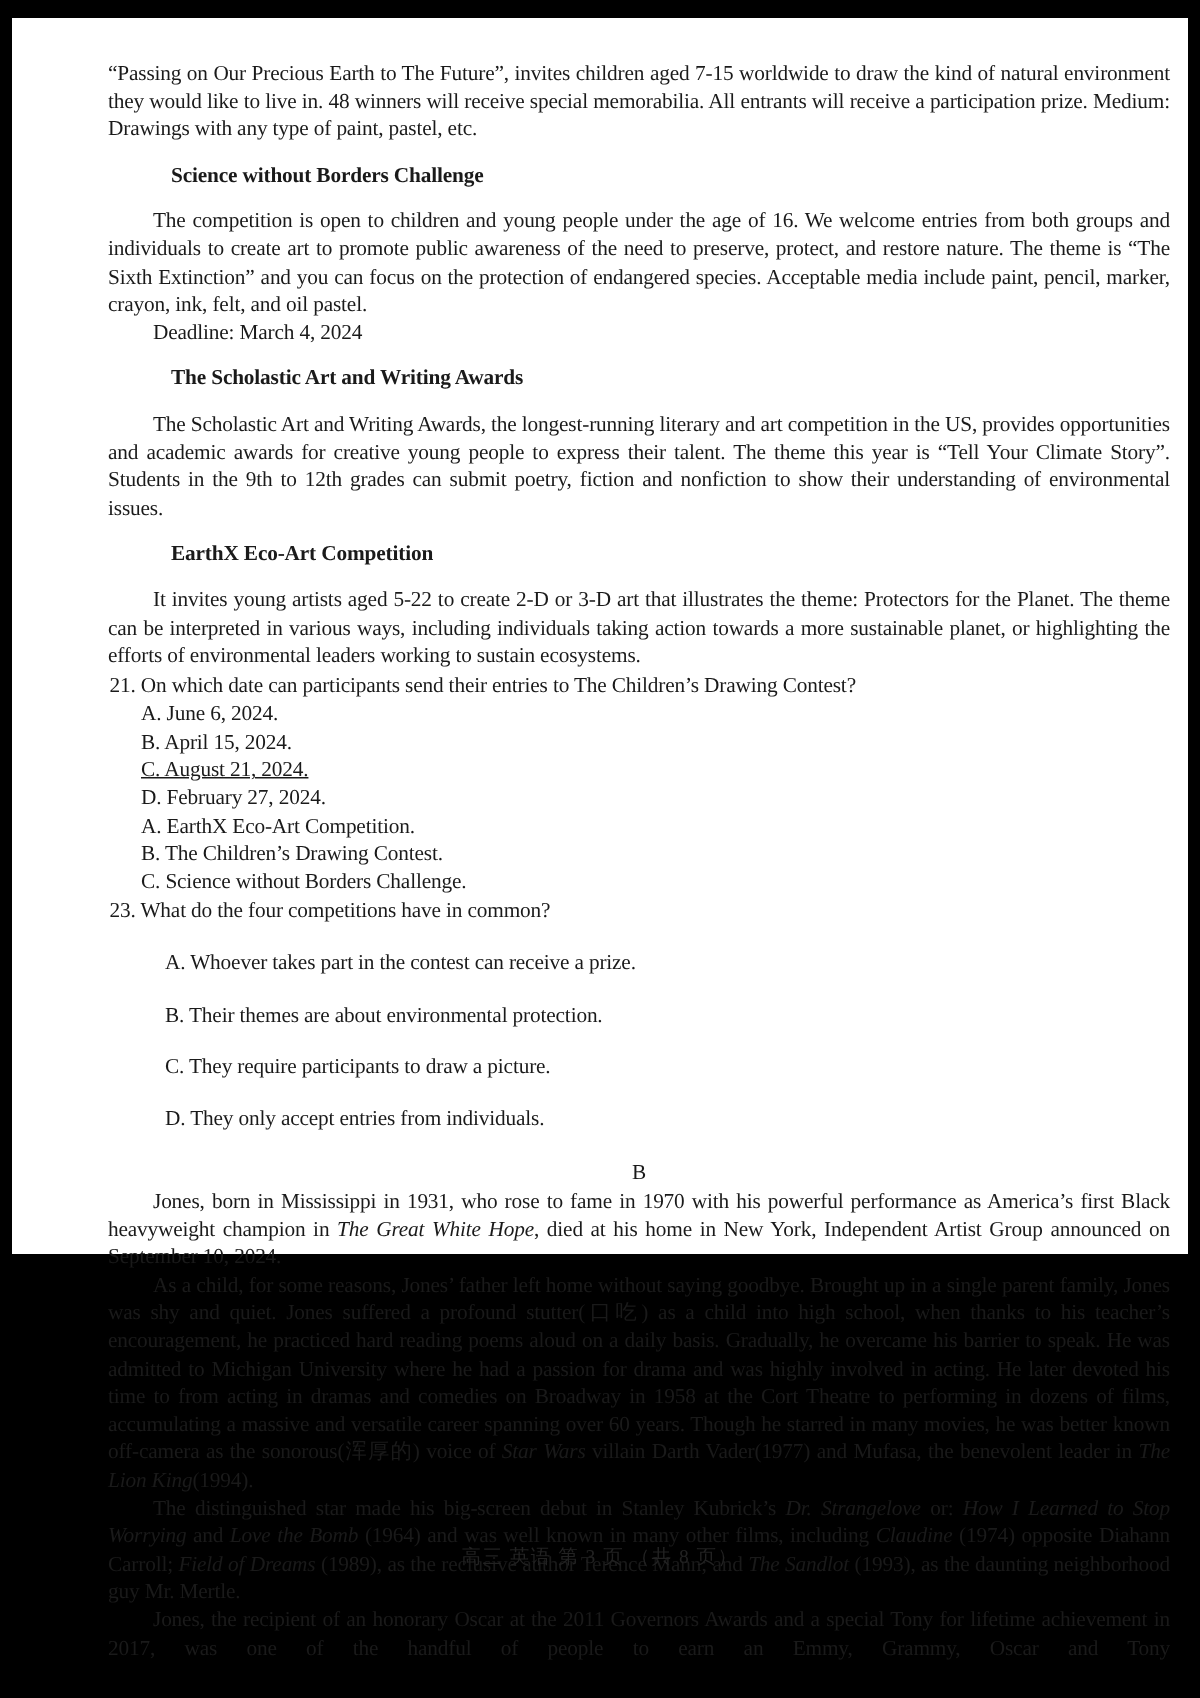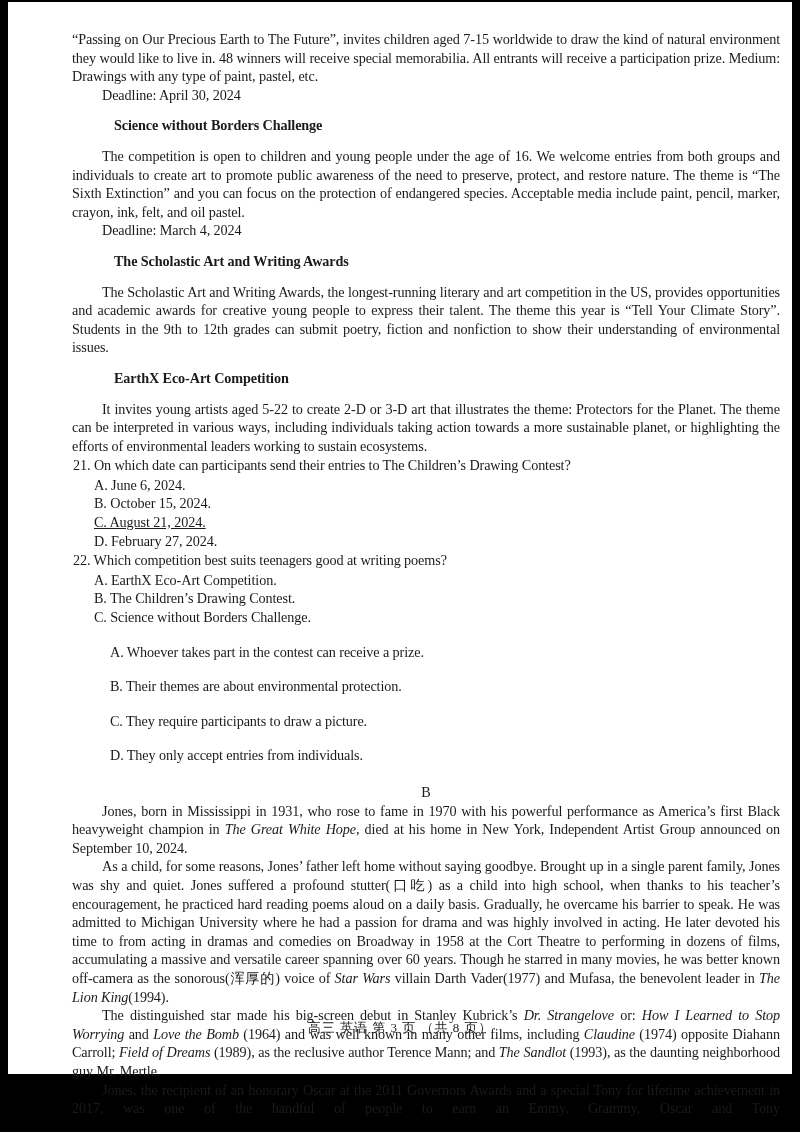--- a/index.html
+++ b/index.html
@@ -4,22 +4,22 @@
   <style>
     html, body { margin: 0; padding: 0; }
     body {
       width: 800px; height: 1132px;
       background: #000000;
       position: relative;
       overflow: hidden;
     }
     .page {
       position: absolute;
-      left: 8px; top: 2px;
-      width: 784px; height: 1072px;
+      left: 8px; top: 12px;
+      width: 784px; height: 824px;
       background: #ffffff;
     }
     .content {
       position: absolute;
       left: 64px; top: 28px;
       width: 708px;
       font-family: "Liberation Serif", serif;
       font-size: 14.2px;
       line-height: 18.6px;
       color: #1a1a1a;
@@ -49,49 +49,48 @@
     }
     i { font-style: italic; }
   </style>
 </head>
 <body>
 
 <div class="page">
   <div class="content">
 
     <p class="p">“Passing on Our Precious Earth to The Future”, invites children aged 7-15 worldwide to draw the kind of natural environment they would like to live in. 48 winners will receive special memorabilia. All entrants will receive a participation prize. Medium: Drawings with any type of paint, pastel, etc.</p>
-    <p class="deadline">Deadline: April 30, 2024</p>
 
     <p class="heading">Science without Borders Challenge</p>
     <p class="p indent">The competition is open to children and young people under the age of 16. We welcome entries from both groups and individuals to create art to promote public awareness of the need to preserve, protect, and restore nature. The theme is “The Sixth Extinction” and you can focus on the protection of endangered species. Acceptable media include paint, pencil, marker, crayon, ink, felt, and oil pastel.</p>
     <p class="deadline">Deadline: March 4, 2024</p>
 
     <p class="heading">The Scholastic Art and Writing Awards</p>
     <p class="p indent">The Scholastic Art and Writing Awards, the longest-running literary and art competition in the US, provides opportunities and academic awards for creative young people to express their talent. The theme this year is “Tell Your Climate Story”. Students in the 9th to 12th grades can submit poetry, fiction and nonfiction to show their understanding of environmental issues.</p>
 
     <p class="heading">EarthX Eco-Art Competition</p>
     <p class="p indent">It invites young artists aged 5-22 to create 2-D or 3-D art that illustrates the theme: Protectors for the Planet. The theme can be interpreted in various ways, including individuals taking action towards a more sustainable planet, or highlighting the efforts of environmental leaders working to sustain ecosystems.</p>
 
     <p class="q">21. On which date can participants send their entries to The Children’s Drawing Contest?</p>
     <div class="opts-row four">
       <span>A. June 6, 2024.</span>
-      <span>B. October 15, 2024.</span>
+      <span>B. April 15, 2024.</span>
       <span>C. August 21, 2024.</span>
       <span>D. February 27, 2024.</span>
     </div>
 
-    <p class="q">22. Which competition best suits teenagers good at writing poems?</p>
     <div class="opts-row two">
       <span>A. EarthX Eco-Art Competition.</span>
       <span>B. The Children’s Drawing Contest.</span>
     </div>
     <div class="opts-row two">
       <span>C. Science without Borders Challenge.</span>
     </div>
 
+    <p class="q">23. What do the four competitions have in common?</p>
     <p class="opt-line">A. Whoever takes part in the contest can receive a prize.</p>
     <p class="opt-line">B. Their themes are about environmental protection.</p>
     <p class="opt-line">C. They require participants to draw a picture.</p>
     <p class="opt-line">D. They only accept entries from individuals.</p>
 
     <p class="section-letter">B</p>
 
     <p class="p indent"><span>Jones, born in Mississippi in 1931, who rose to fame in 1970 with his powerful performance as America’s first Black heavyweight champion in </span><i>The Great White Hope</i><span>, died at his home in New York, Independent Artist Group announced on September 10, 2024.</span></p>
 
     <p class="p indent"><span>As a child, for some reasons, Jones’ father left home without saying goodbye. Brought up in a single parent family, Jones was shy and quiet. Jones suffered a profound stutter(口吃) as a child into high school, when thanks to his teacher’s encouragement, he practiced hard reading poems aloud on a daily basis. Gradually, he overcame his barrier to speak. He was admitted to Michigan University where he had a passion for drama and was highly involved in acting. He later devoted his time to from acting in dramas and comedies on Broadway in 1958 at the Cort Theatre to performing in dozens of films, accumulating a massive and versatile career spanning over 60 years. Though he starred in many movies, he was better known off-camera as the sonorous(浑厚的) voice of </span><i>Star Wars</i><span> villain Darth Vader(1977) and Mufasa, the benevolent leader in </span><i>The Lion King</i><span>(1994).</span></p>

